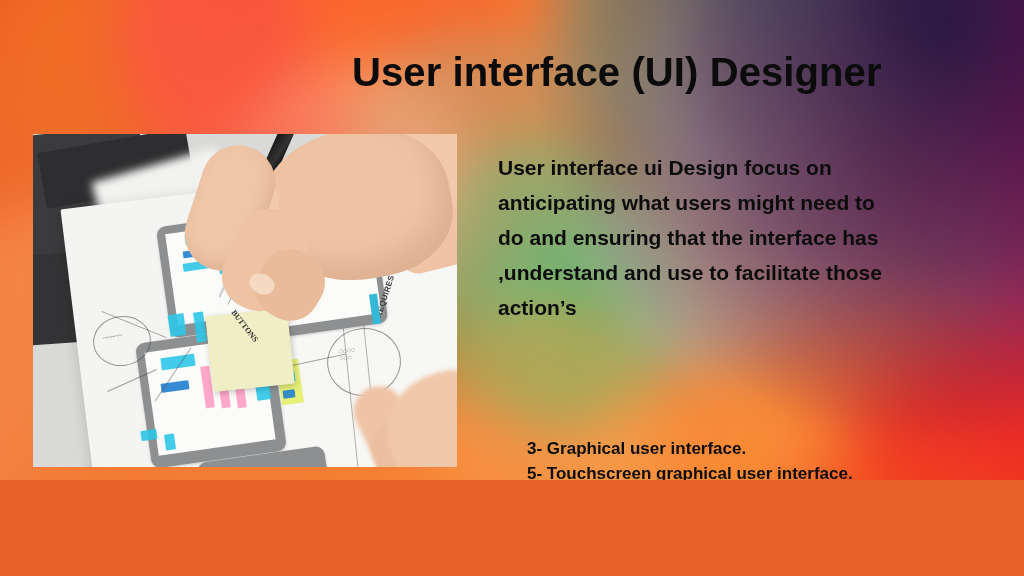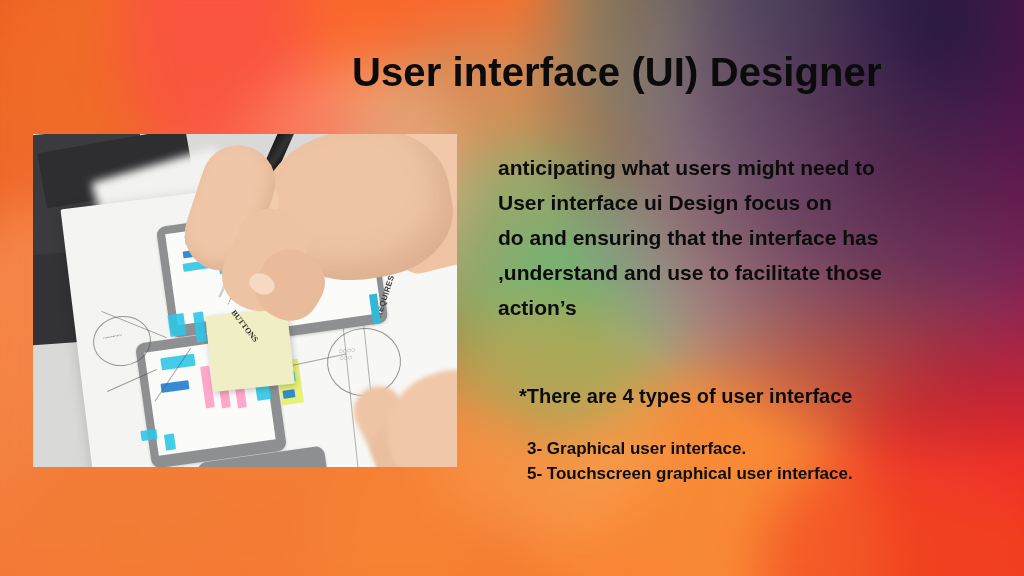--- a/index.html
+++ b/index.html
@@ -1,21 +1,21 @@
 <!DOCTYPE html>
 <html><head>
 <meta charset="utf-8">
 <style>
   html,body{margin:0;padding:0;}
   body{
     width:1024px;height:576px;overflow:hidden;
     font-family:"Liberation Sans","DejaVu Sans",sans-serif;
     background:#e8622a;
   }
-  #slide{position:relative;width:1024px;height:576px;overflow:hidden;}
+  #slide{position:relative;width:1024px;height:480px;overflow:hidden;}
 
   
   #bg{position:absolute;inset:0;overflow:hidden;background:#ef6a2a;}
   #bg .b{position:absolute;border-radius:50%;filter:blur(14px);}
   #bg .soft{filter:blur(26px);}
   #bg .vblur{filter:blur(40px);}
   #bgTint{position:absolute;inset:0;
     background:
       radial-gradient(circle at 92% 6%, rgba(32,22,62,.92) 0%, rgba(32,22,62,.55) 22%, rgba(32,22,62,0) 40%),
       radial-gradient(circle at 99% 30%, rgba(226,18,110,.75) 0%, rgba(226,18,110,0) 34%),
@@ -266,27 +266,26 @@
     <div class="h-back"></div>
     <div class="h-palm"></div>
     <div class="h-thumb"></div>
     <div class="h-f1"></div>
     <div class="h-f2"></div>
     <div class="h-f3"></div>
     <div class="h-nail"></div>
   </div>
 
   <div id="para">
+    <span class="ln"> User interface ui Design focus on</span>
     <span class="ln">anticipating what users might need to</span>
-    <span class="ln"> User interface ui Design focus on</span>
     <span class="ln">do and ensuring that the interface has</span>
     <span class="ln">,understand and use to facilitate those</span>
     <span class="ln">action’s</span>
   </div>
 
-  <div id="subhead">*There are 4 types of user interface</div>
 
   <div id="typeslist">
     <span class="li">3- Graphical user interface.</span>
     <span class="li">5- Touchscreen graphical user interface.</span>
   </div>
 
 </div>
 
 </body></html>

